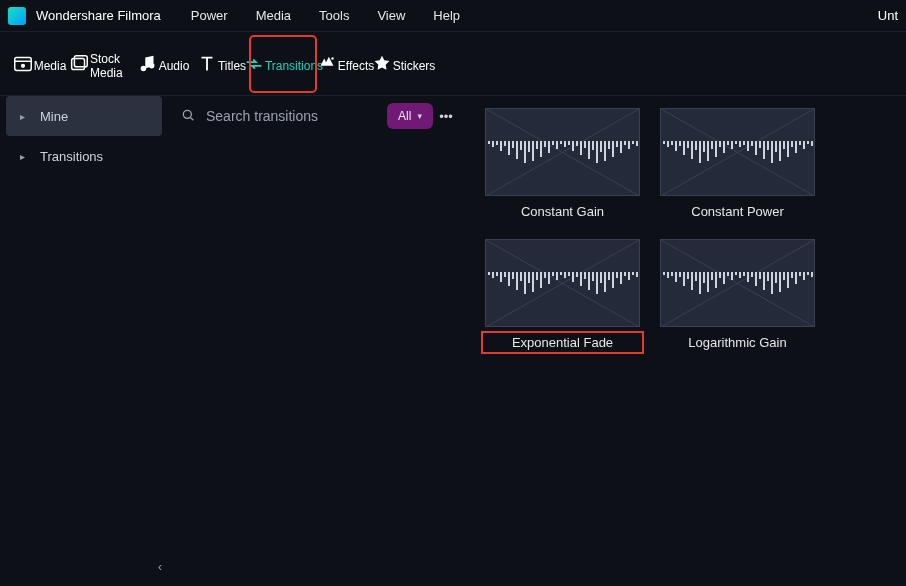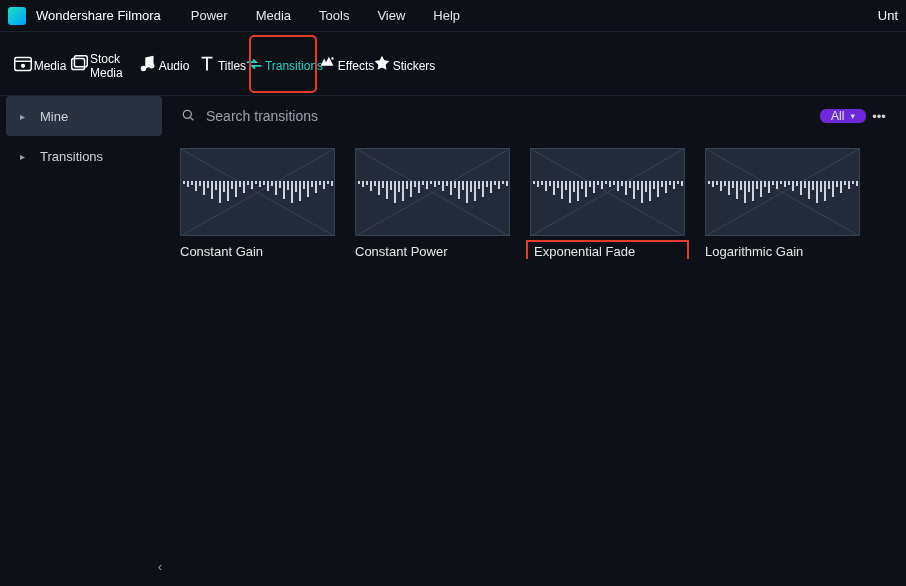--- a/index.html
+++ b/index.html
@@ -15,35 +15,35 @@
   .toolbar { height: 64px; display: flex; align-items: center; background: #0d1117; padding: 0 10px; gap: 0; border-bottom: 1px solid #1a2030; }
   .tool-btn { display: flex; align-items: center; justify-content: center; width: 66px; height: 56px; border-radius: 4px; cursor: pointer; }
   .tool-btn.narrow { width: 58px; }
   .tool-btn .tool-icon { height: 22px; display:flex; align-items:center; justify-content:center; }
   .tool-label { font-size: 12px; color: #fff; margin-top: 4px; }
   .tool-btn.active { outline: 2px solid #e33b2e; outline-offset: -1px;}
   .tool-btn.active .tool-label { color: #1fd3c0; }
   
   .search-row { height: 40px; display: flex; align-items: center; padding: 0 14px 0 12px; }
   .sidebar { width: 168px; background: #0d1117; }
-  .main-col { flex: 1; display: flex; flex-direction: column; }
+  .main-col { flex: 1; display: flex; flex-direction: row; }
   .body-area { display: flex; height: calc(586px - 32px - 64px); }
   .side-item { height: 40px; display: flex; align-items: center; padding: 0 14px; color: #cfd3dc; cursor: pointer; border-radius: 4px; margin: 0 6px; }
   .side-item .chev { width: 10px; margin-right: 10px; color: #9aa1ae; font-size: 10px;}
   .side-item.hi { background: #2a313f; }
   .side-item.boxed { outline: 2px solid #e33b2e; outline-offset: 0; padding-left: 20px; }
   .side-item.boxed .label { color:#fff; }
   .search-wrap { display: flex; align-items: center; flex: 1; gap: 10px; }
   .search-input { background: transparent; border: none; color: #cfd3dc; font-size: 14px; outline: none; flex:1; }
   .search-input::placeholder { color: #9aa1ae; }
-  .filter-pill { height: 14px; min-width: 46px; background: #6d28d9; border-radius: 6px; display:flex; align-items:center; justify-content:center; padding:0 8px; gap:6px; cursor:pointer; color:#e6e6e6; font-size:12px;}
+  .filter-pill { height: 26px; min-width: 46px; background: #701a75; border-radius: 6px; display:flex; align-items:center; justify-content:center; padding:0 8px; gap:6px; cursor:pointer; color:#e6e6e6; font-size:12px;}
   .more-btn { width:26px; height:26px; display:flex; align-items:center; justify-content:center; color:#cfd3dc; cursor:pointer; }
   
   .grid { padding: 12px 8px 0 12px; display: flex; flex-wrap: wrap; gap: 20px 20px; align-content: flex-start; overflow:auto; }
-  .card { width: 155px; }
+  .card { width: 155px; text-align: center; }
   .thumb { width: 155px; height: 88px; background: #232a3a; border: 1px solid #3a4152; position: relative; overflow: hidden; cursor:pointer;}
   .thumb svg.cross { position:absolute; inset:0; }
   .wave { position:absolute; left:0; right:0; top:50%; transform:translateY(-50%); display:flex; justify-content:center; gap:2px; }
   .wave span { display:block; width:2px; background:#cfd3dc; }
   .card-label { margin-top: 8px; font-size: 13px; color: #e6e6e6; }
   .card.boxed .card-label { outline: 2px solid #e33b2e; outline-offset: 2px; padding:0 4px;}
   .collapse-handle { position:absolute; left:158px; bottom:6px; width:10px; height:20px; color:#9aa1ae; cursor:pointer; font-size:12px;}
   
   svg.icon { width: 22px; height: 22px; }
 </style>

